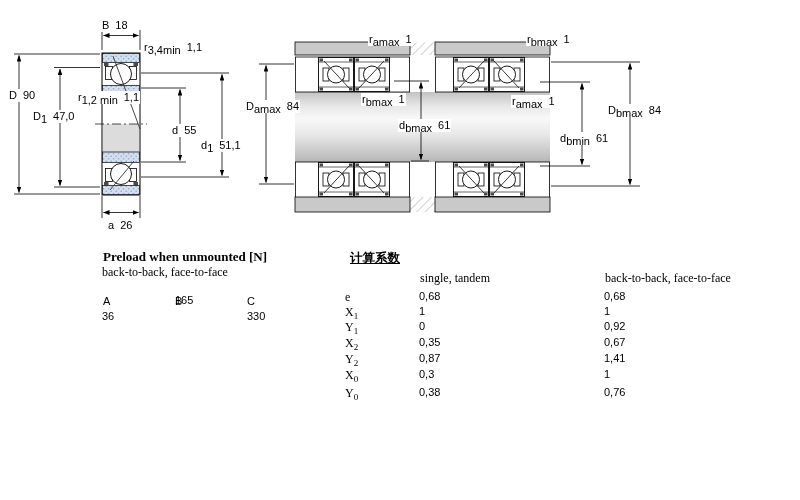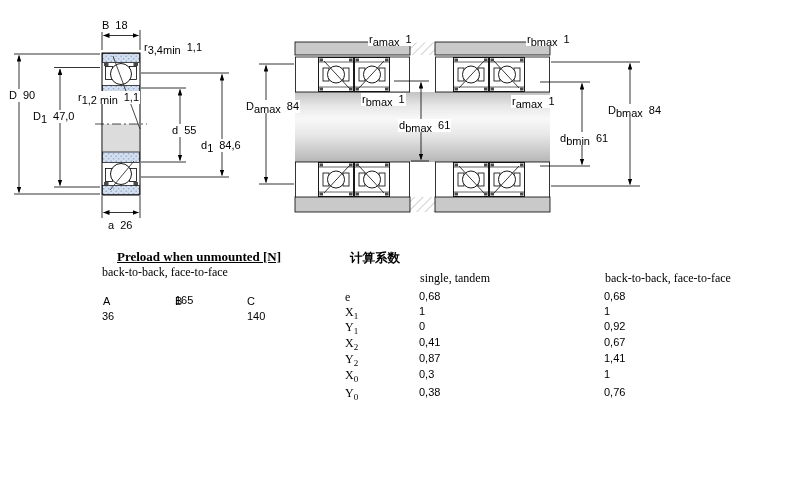--- a/index.html
+++ b/index.html
@@ -7,24 +7,24 @@
     width:800px;height:500px;position:relative;background:#fff;overflow:hidden;
     font-family:"Liberation Sans",sans-serif;color:#000;
   }
   svg.draw{position:absolute;left:0;top:0;}
   .dim{
     position:absolute;font-size:11px;line-height:13px;white-space:nowrap;
     background:#fff;padding:0 1px;
   }
   .dim sub{font-size:11px;line-height:5px;}
   .dim .val{margin-left:6px;margin-top:9px;}
-  .pre-title{position:absolute;left:117px;top:249px;font:bold 13px "Liberation Serif",serif;text-decoration:underline;}
+  .pre-title{position:absolute;left:103px;top:249px;font:bold 13px "Liberation Serif",serif;}
   .pre-sub{position:absolute;left:102px;top:265px;font:12px "Liberation Serif",serif;}
   .pre-cell{position:absolute;font-size:11px;}
-  .fact-title{position:absolute;left:350px;top:250px;font:bold 12.5px "Liberation Serif",serif;}
+  .fact-title{position:absolute;left:350px;top:250px;font:bold 12.5px "Liberation Serif",serif;text-decoration:underline;}
   .fact-head{position:absolute;top:271px;font:12px "Liberation Serif",serif;}
   .frow{position:absolute;left:0;width:800px;height:15px;}
   .flab{position:absolute;left:345px;font:12px "Liberation Serif",serif;}
   .flab sub{font-size:9px;}
   .fv1{position:absolute;left:419px;font-size:11px;}
   .fv2{position:absolute;left:604px;font-size:11px;}
 </style>
 </head>
 <body>
 
@@ -190,21 +190,21 @@
 <div class="dim" style="left:77px;top:91px">
   <span>r</span><sub>1,2 min</sub><span class="val">1,1</span>
 </div>
 <div class="dim" style="left:32px;top:110px">
   <span>D</span><sub>1</sub><span class="val">47,0</span>
 </div>
 <div class="dim" style="left:171px;top:124px">
   <span>d</span><sub></sub><span class="val">55</span>
 </div>
 <div class="dim" style="left:200px;top:139px">
-  <span>d</span><sub>1</sub><span class="val">84,6</span>
+  <span>d</span><sub>1</sub><span class="val">51,1</span>
 </div>
 <div class="dim" style="left:107px;top:219px">
   <span>a</span><sub></sub><span class="val">26</span>
 </div>
 
 <div class="dim" style="left:368px;top:33px">
   <span>r</span><sub>amax</sub><span class="val">1</span>
 </div>
 <div class="dim" style="left:245px;top:100px">
   <span>D</span><sub>amax</sub><span class="val">84</span>
@@ -230,21 +230,21 @@
 </div>
 
 <div>
   <div class="pre-title">Preload when unmounted [N]</div>
   <div class="pre-sub">back-to-back, face-to-face</div>
   <span class="pre-cell" style="left:103px;top:295px">A</span>
   <span class="pre-cell" style="left:175px;top:295px">B</span>
   <span class="pre-cell" style="left:247px;top:295px">C</span>
   <span class="pre-cell" style="left:102px;top:310px">36</span>
   <span class="pre-cell" style="left:175px;top:294px">165</span>
-  <span class="pre-cell" style="left:247px;top:310px">140</span>
+  <span class="pre-cell" style="left:247px;top:310px">330</span>
 </div>
 
 <div>
   <div class="fact-title">计算系数</div>
   <div class="fact-head" style="left:420px">single, tandem</div>
   <div class="fact-head" style="left:605px">back-to-back, face-to-face</div>
 
   <div class="frow" style="top:290px">
     <span class="flab"><span>e</span><sub></sub></span>
     <span class="fv1">0,68</span>
@@ -255,21 +255,21 @@
     <span class="fv1">1</span>
     <span class="fv2">1</span>
   </div>
   <div class="frow" style="top:320px">
     <span class="flab"><span>Y</span><sub>1</sub></span>
     <span class="fv1">0</span>
     <span class="fv2">0,92</span>
   </div>
   <div class="frow" style="top:336px">
     <span class="flab"><span>X</span><sub>2</sub></span>
-    <span class="fv1">0,41</span>
+    <span class="fv1">0,35</span>
     <span class="fv2">0,67</span>
   </div>
   <div class="frow" style="top:352px">
     <span class="flab"><span>Y</span><sub>2</sub></span>
     <span class="fv1">0,87</span>
     <span class="fv2">1,41</span>
   </div>
   <div class="frow" style="top:368px">
     <span class="flab"><span>X</span><sub>0</sub></span>
     <span class="fv1">0,3</span>

